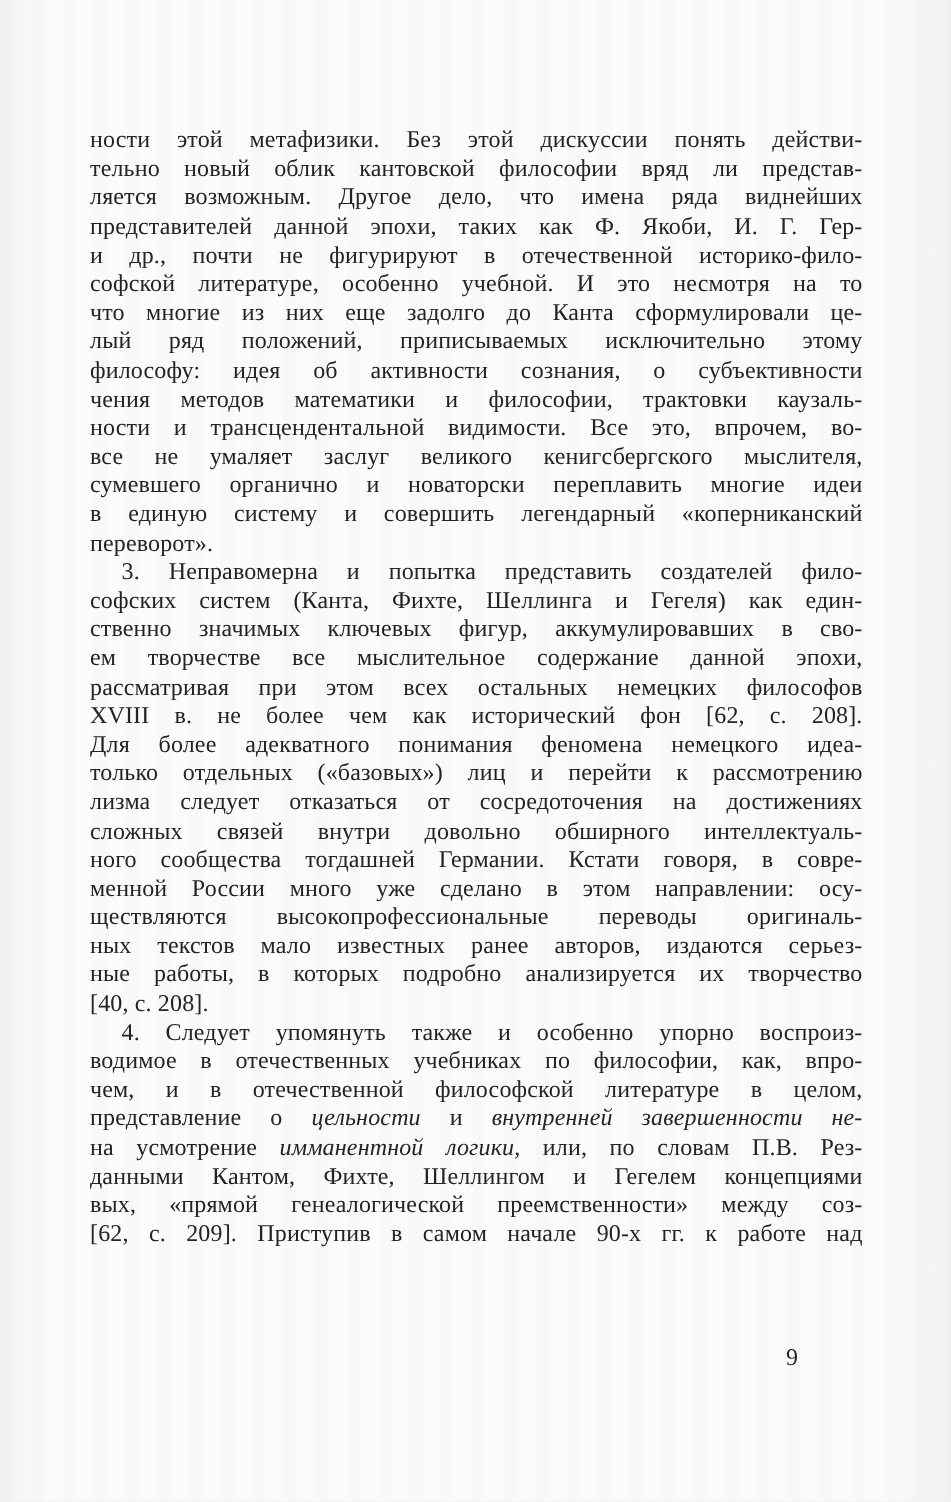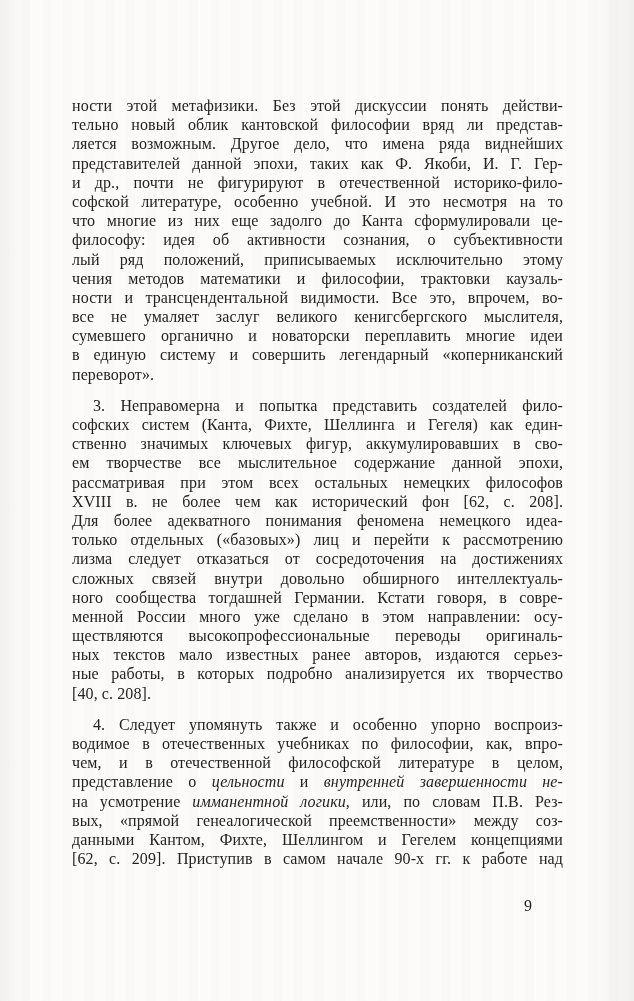--- a/index.html
+++ b/index.html
@@ -29,21 +29,21 @@
   }
   .page-text {
     position: absolute;
     left: 60px;
     top: 84px;
     width: 515px;
     font-size: 16px;
     line-height: 19.2px;
     letter-spacing: 0.1px;
   }
-  .paragraph { margin: 12px; }
+  .paragraph { margin: 0; }
   .line {
     height: 19.2px;
     text-align: justify;
     text-align-last: justify;
   }
   .line.last { text-align-last: left; }
   .line.indent { text-indent: 21px; }
   .line em { font-style: italic; }
   .page-number {
     position: absolute;
@@ -62,22 +62,22 @@
   <div class="scan-texture"></div>
   <div class="page-text">
       <div class="paragraph">
         <div class="line"><span>ности этой метафизики. Без этой дискуссии понять действи-</span></div>
         <div class="line"><span>тельно новый облик кантовской философии вряд ли представ-</span></div>
         <div class="line"><span>ляется возможным. Другое дело, что имена ряда виднейших</span></div>
         <div class="line"><span>представителей данной эпохи, таких как Ф. Якоби, И. Г. Гер-</span></div>
         <div class="line"><span>и др., почти не фигурируют в отечественной историко-фило-</span></div>
         <div class="line"><span>софской литературе, особенно учебной. И это несмотря на то</span></div>
         <div class="line"><span>что многие из них еще задолго до Канта сформулировали це-</span></div>
+        <div class="line"><span>лый ряд положений, приписываемых исключительно этому</span></div>
         <div class="line"><span>философу: идея об активности сознания, о субъективности</span></div>
-        <div class="line"><span>лый ряд положений, приписываемых исключительно этому</span></div>
         <div class="line"><span>чения методов математики и философии, трактовки каузаль-</span></div>
         <div class="line"><span>ности и трансцендентальной видимости. Все это, впрочем, во-</span></div>
         <div class="line"><span>все не умаляет заслуг великого кенигсбергского мыслителя,</span></div>
         <div class="line"><span>сумевшего органично и новаторски переплавить многие идеи</span></div>
         <div class="line"><span>в единую систему и совершить легендарный «коперниканский</span></div>
         <div class="line last"><span>переворот».</span></div>
       </div>
       <div class="paragraph">
         <div class="line indent"><span>3. Неправомерна и попытка представить создателей фило-</span></div>
         <div class="line"><span>софских систем (Канта, Фихте, Шеллинга и Гегеля) как един-</span></div>
@@ -95,19 +95,19 @@
         <div class="line"><span>ных текстов мало известных ранее авторов, издаются серьез-</span></div>
         <div class="line"><span>ные работы, в которых подробно анализируется их творчество</span></div>
         <div class="line last"><span>[40, с. 208].</span></div>
       </div>
       <div class="paragraph">
         <div class="line indent"><span>4. Следует упомянуть также и особенно упорно воспроиз-</span></div>
         <div class="line"><span>водимое в отечественных учебниках по философии, как, впро-</span></div>
         <div class="line"><span>чем, и в отечественной философской литературе в целом,</span></div>
         <div class="line"><span>представление о </span><em>цельности</em><span> и </span><em>внутренней завершенности не-</em></div>
         <div class="line"><span>на усмотрение </span><em>имманентной логики,</em><span> или, по словам П.В. Рез-</span></div>
+        <div class="line"><span>данными Кантом, Фихте, Шеллингом и Гегелем концепциями</span></div>
         <div class="line"><span>вых, «прямой генеалогической преемственности» между соз-</span></div>
-        <div class="line"><span>данными Кантом, Фихте, Шеллингом и Гегелем концепциями</span></div>
         <div class="line"><span>[62, с. 209]. Приступив в самом начале 90-х гг. к работе над</span></div>
       </div>
     </div>
   <div class="page-number">9</div>
 </div>
 
 </body></html>

